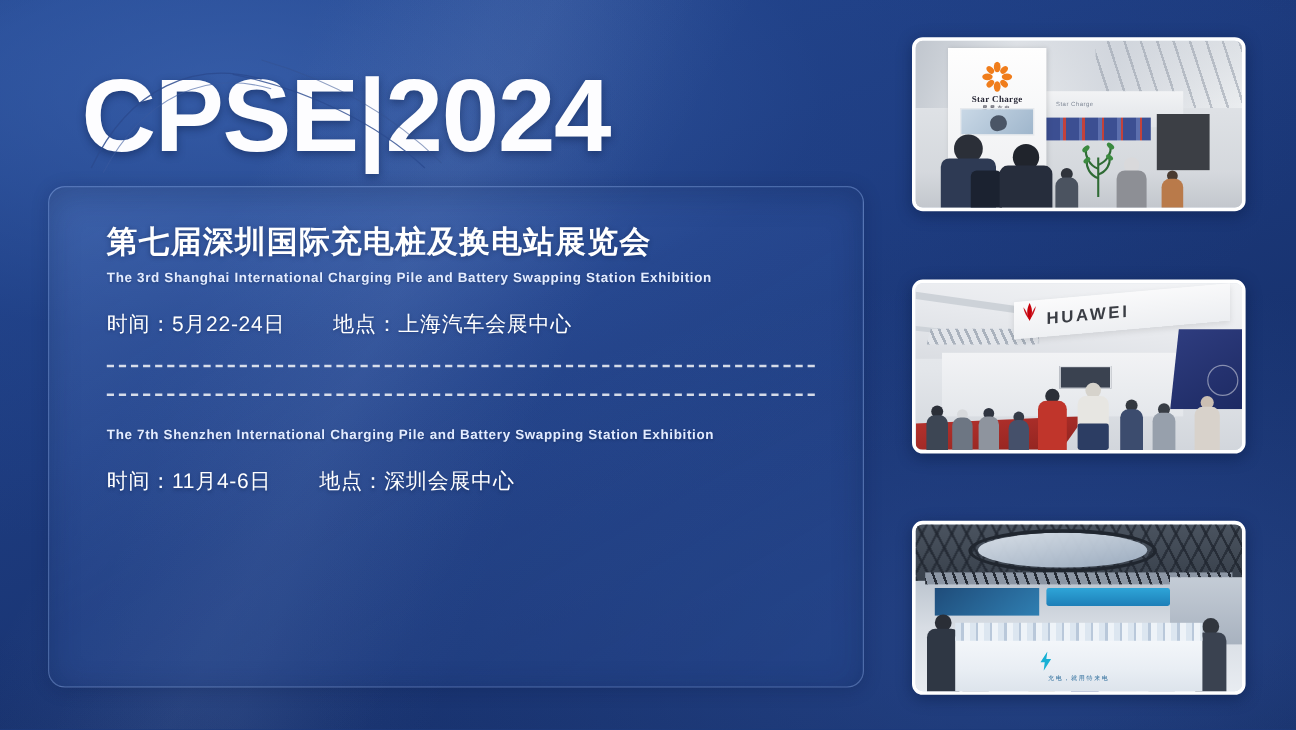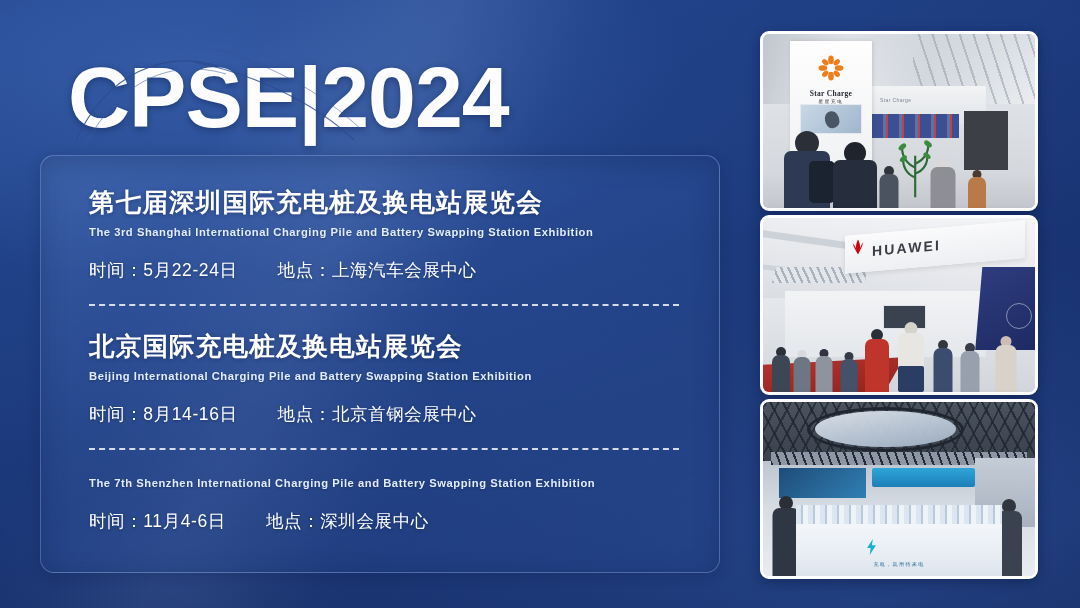--- a/index.html
+++ b/index.html
@@ -102,21 +102,21 @@
     opacity:0.92;
   }
 
   
   .photos {
     position:absolute; left:760px; top:31px; width:278px; height:548px;
     display:flex; flex-direction:column; justify-content:space-between;
   }
   .photo {
     position:relative;
-    width:278px; height:180px;
+    width:278px; height:145px;
     border-radius:9px;
     border:3px solid #ffffff;
     overflow:hidden;
     box-shadow:0 3px 12px rgba(5,18,50,0.40);
     background:#cfd8e6;
   }
   .photo .scene { position:absolute; inset:0; overflow:hidden; }
 
   
   .p1-bg { position:absolute; inset:0; background:linear-gradient(180deg,#e8eaec 0%,#dfe2e6 38%,#cfd3d8 100%); }
@@ -281,28 +281,20 @@
     <div class="ev-title-cn">第七届深圳国际充电桩及换电站展览会</div>
     <div class="ev-title-en">The 3rd Shanghai International Charging Pile and Battery Swapping Station Exhibition</div>
     <div class="ev-meta">
       <span class="date">时间：5月22-24日</span>
       <span class="venue">地点：上海汽车会展中心</span>
     </div>
   </div>
 
   <div class="divider"></div>
 
-  <div class="event e2">
-    <div class="ev-title-cn">北京国际充电桩及换电站展览会</div>
-    <div class="ev-title-en">Beijing International Charging Pile and Battery Swapping Station Exhibition</div>
-    <div class="ev-meta">
-      <span class="date">时间：8月14-16日</span>
-      <span class="venue">地点：北京首钢会展中心</span>
-    </div>
-  </div>
 
   <div class="divider"></div>
 
   <div class="event e3">
     <div class="ev-title-en">The 7th Shenzhen International Charging Pile and Battery Swapping Station Exhibition</div>
     <div class="ev-meta">
       <span class="date">时间：11月4-6日</span>
       <span class="venue">地点：深圳会展中心</span>
     </div>
   </div>

